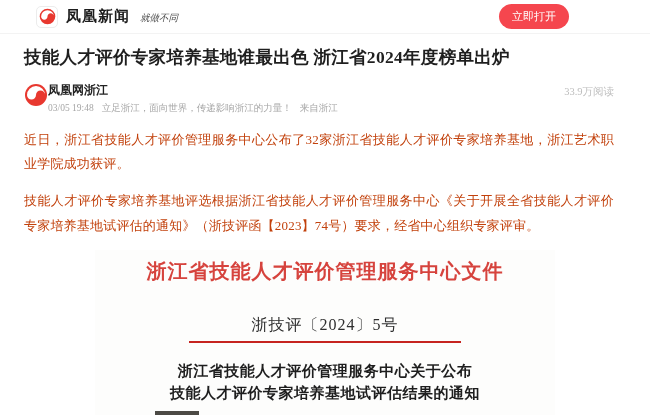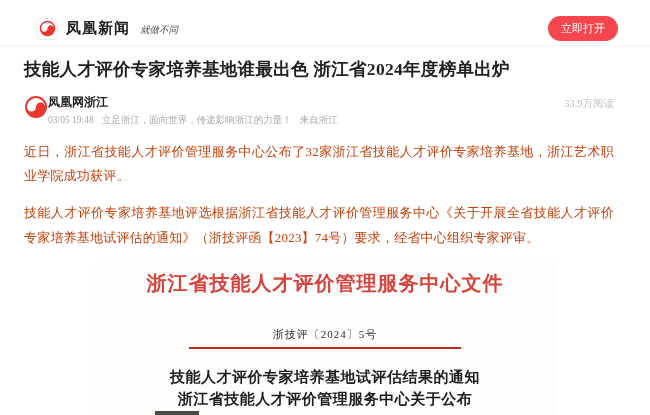--- a/index.html
+++ b/index.html
@@ -11,24 +11,23 @@
     overflow: hidden;
     position: relative;
   }
 
   
   .app-banner {
     height: 34px;
     display: flex;
     align-items: center;
     justify-content: space-between;
-    padding: 0 32px 0 36px;
+    padding: 0 81px 0 36px;
     border-bottom: 1px solid #f3f3f3;
     background: #fff;
-    margin-top: 12px;
   }
   .brand { display: flex; align-items: center; gap: 8px; cursor: pointer; }
   .logo-tile {
     width: 22px; height: 22px;
     border: 1px solid #ececec;
     border-radius: 5px;
     display: flex; align-items: center; justify-content: center;
     background: #fff;
   }
   .logo-tile svg { width: 17px; height: 17px; display: block; }
@@ -100,21 +99,21 @@
   }
   .doc-red-title {
     font-size: 20px;
     font-weight: 700;
     color: #d6433d;
     letter-spacing: 1px;
     line-height: 1.3;
   }
   .doc-number {
     margin-top: 31px;
-    font-size: 11px;
+    font-size: 16px;
     color: #2e2e2e;
     letter-spacing: 1px;
   }
   .doc-red-line {
     width: 272px;
     height: 2px;
     background: #c62420;
     margin: 5px auto 0 auto;
   }
   .doc-title {
@@ -186,22 +185,22 @@
     <p>近日，浙江省技能人才评价管理服务中心公布了32家浙江省技能人才评价专家培养基地，浙江艺术职业学院成功获评。</p>
     <p>技能人才评价专家培养基地评选根据浙江省技能人才评价管理服务中心《关于开展全省技能人才评价专家培养基地试评估的通知》（浙技评函【2023】74号）要求，经省中心组织专家评审。</p>
   </div>
 </div>
 
 <div class="doc-figure">
   <div class="doc-red-title">浙江省技能人才评价管理服务中心文件</div>
   <div class="doc-number">浙技评〔2024〕5号</div>
   <div class="doc-red-line"></div>
   <div class="doc-title">
+    <div>浙江省技能人才评价管理服务中心关于公布</div>
     <div>技能人才评价专家培养基地试评估结果的通知</div>
-    <div>浙江省技能人才评价管理服务中心关于公布</div>
   </div>
   <div class="doc-body">
     <div>各市技能人才评价（鉴定）中心，省属各有关单位：</div>
 
   </div>
 </div>
 
 <div class="doc-cutoff-bar"></div>
 
 </body></html>

